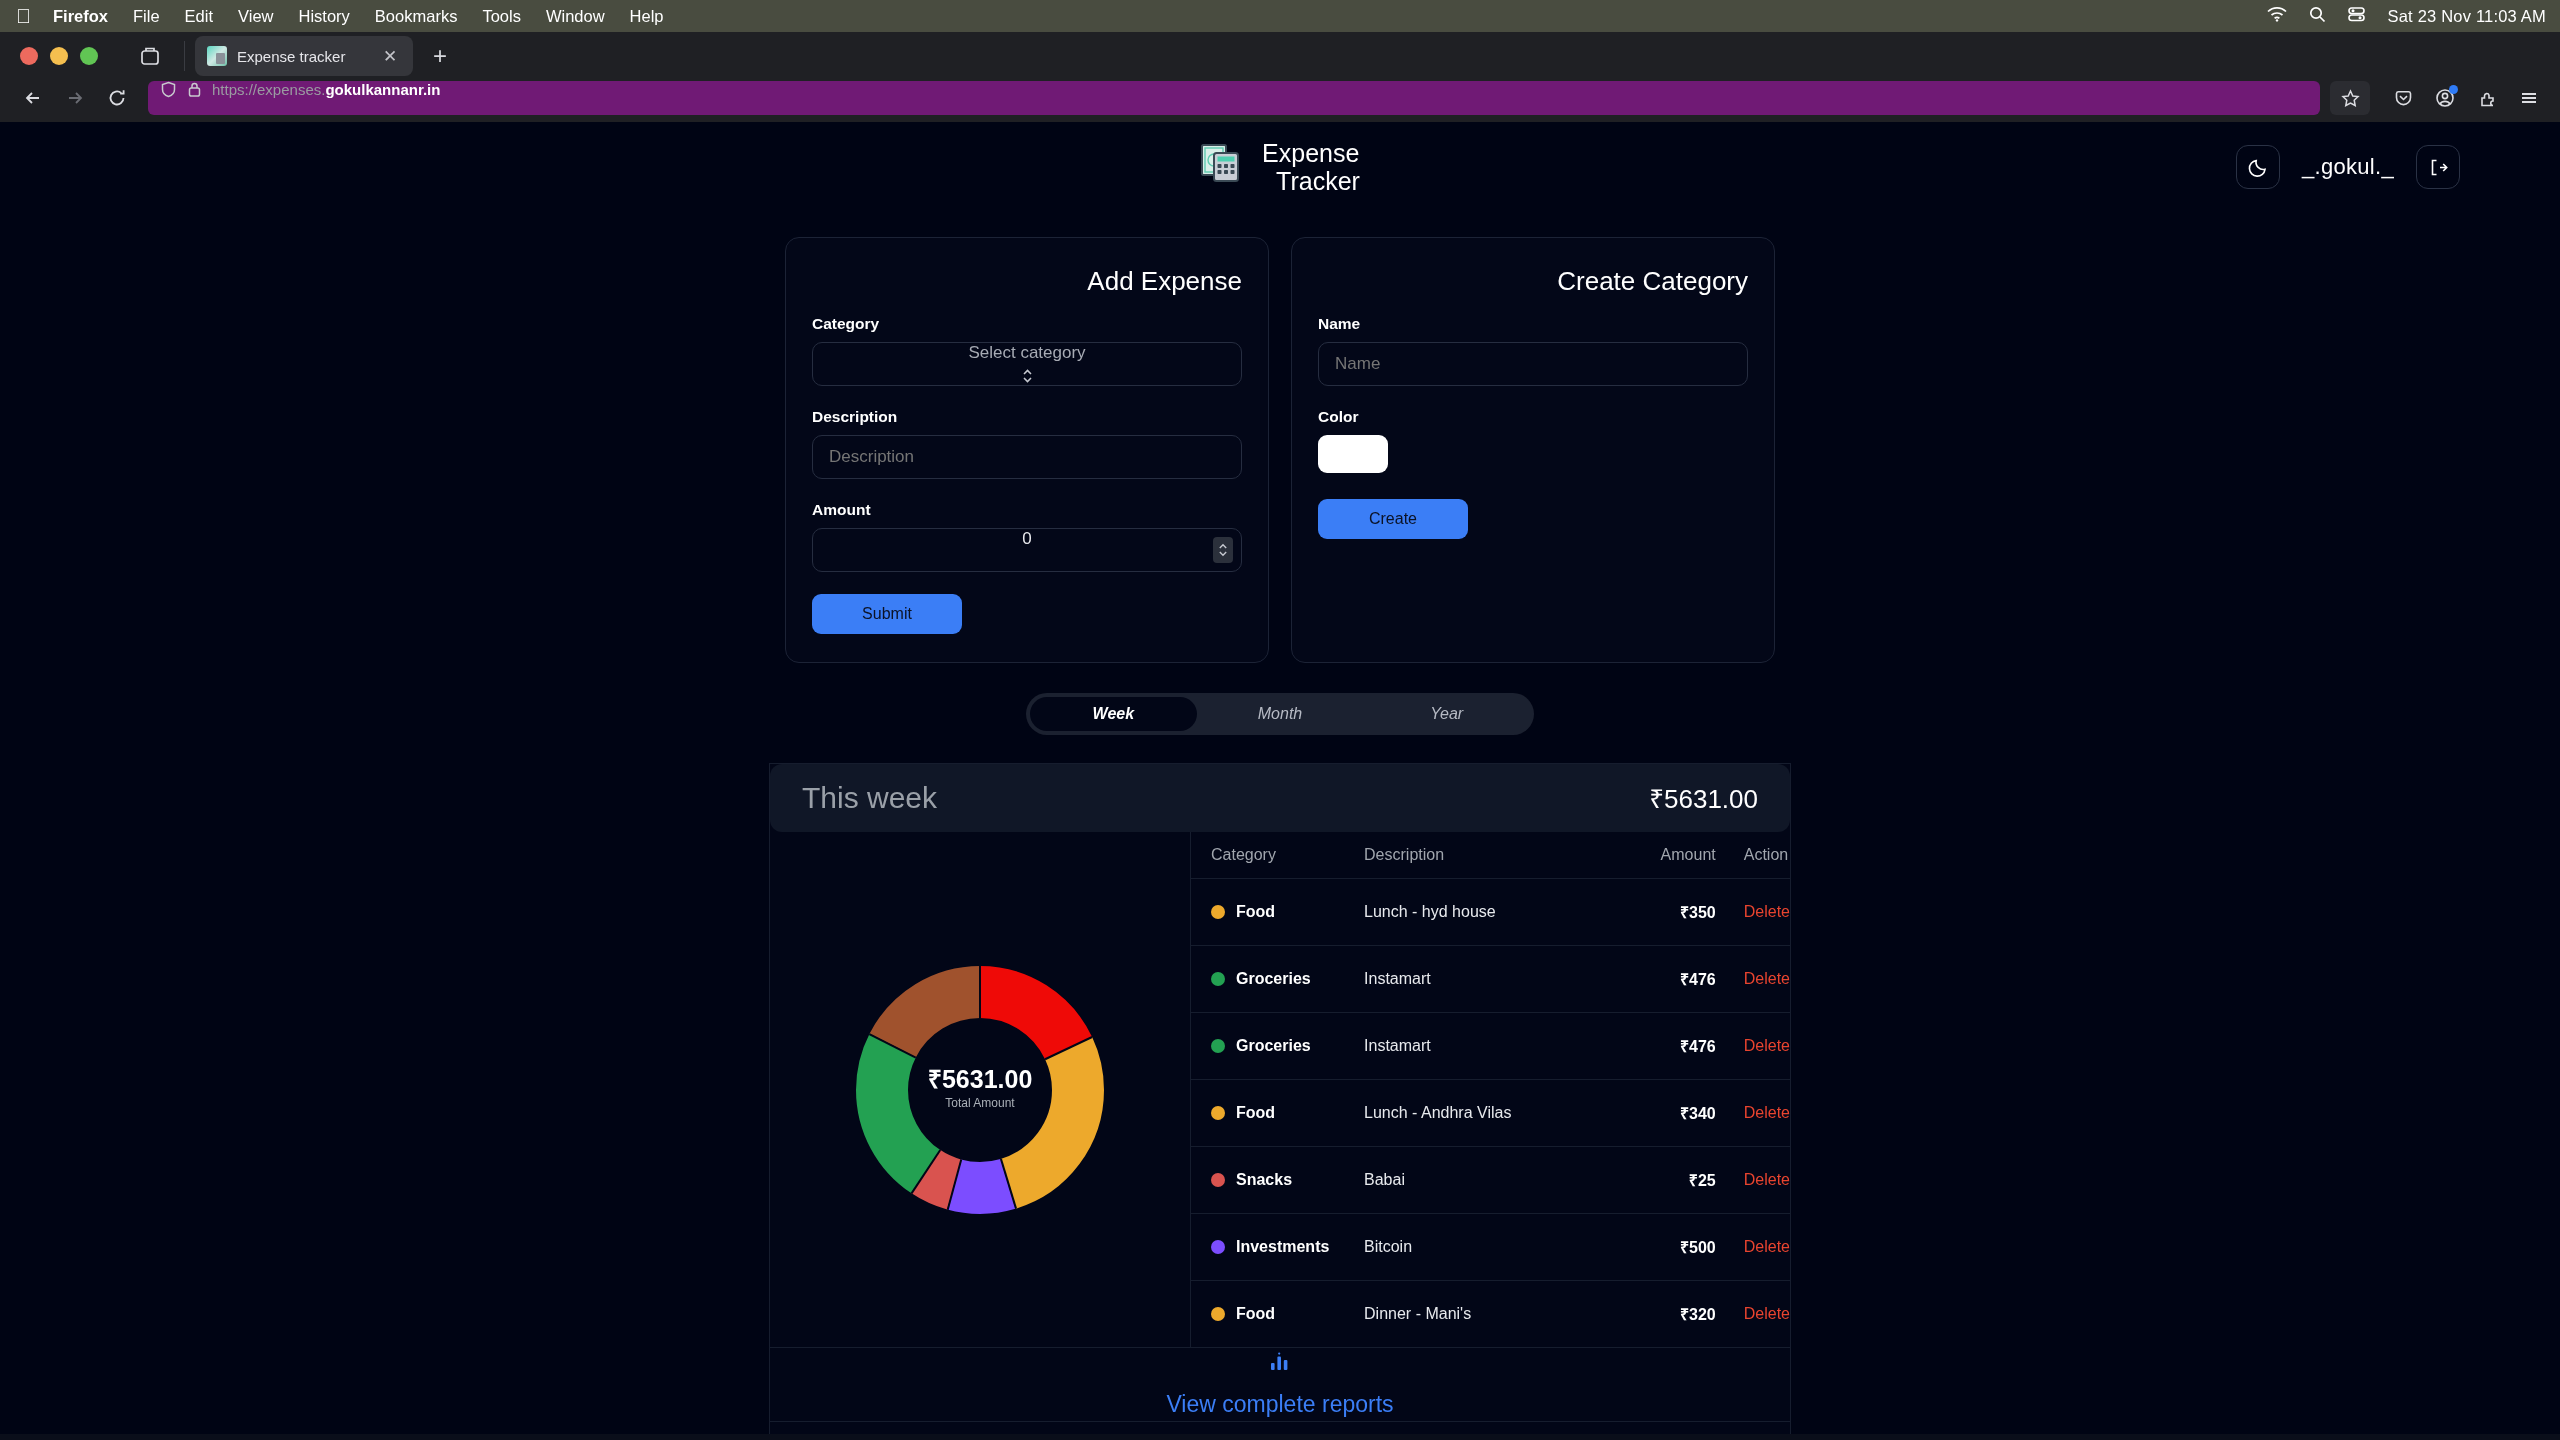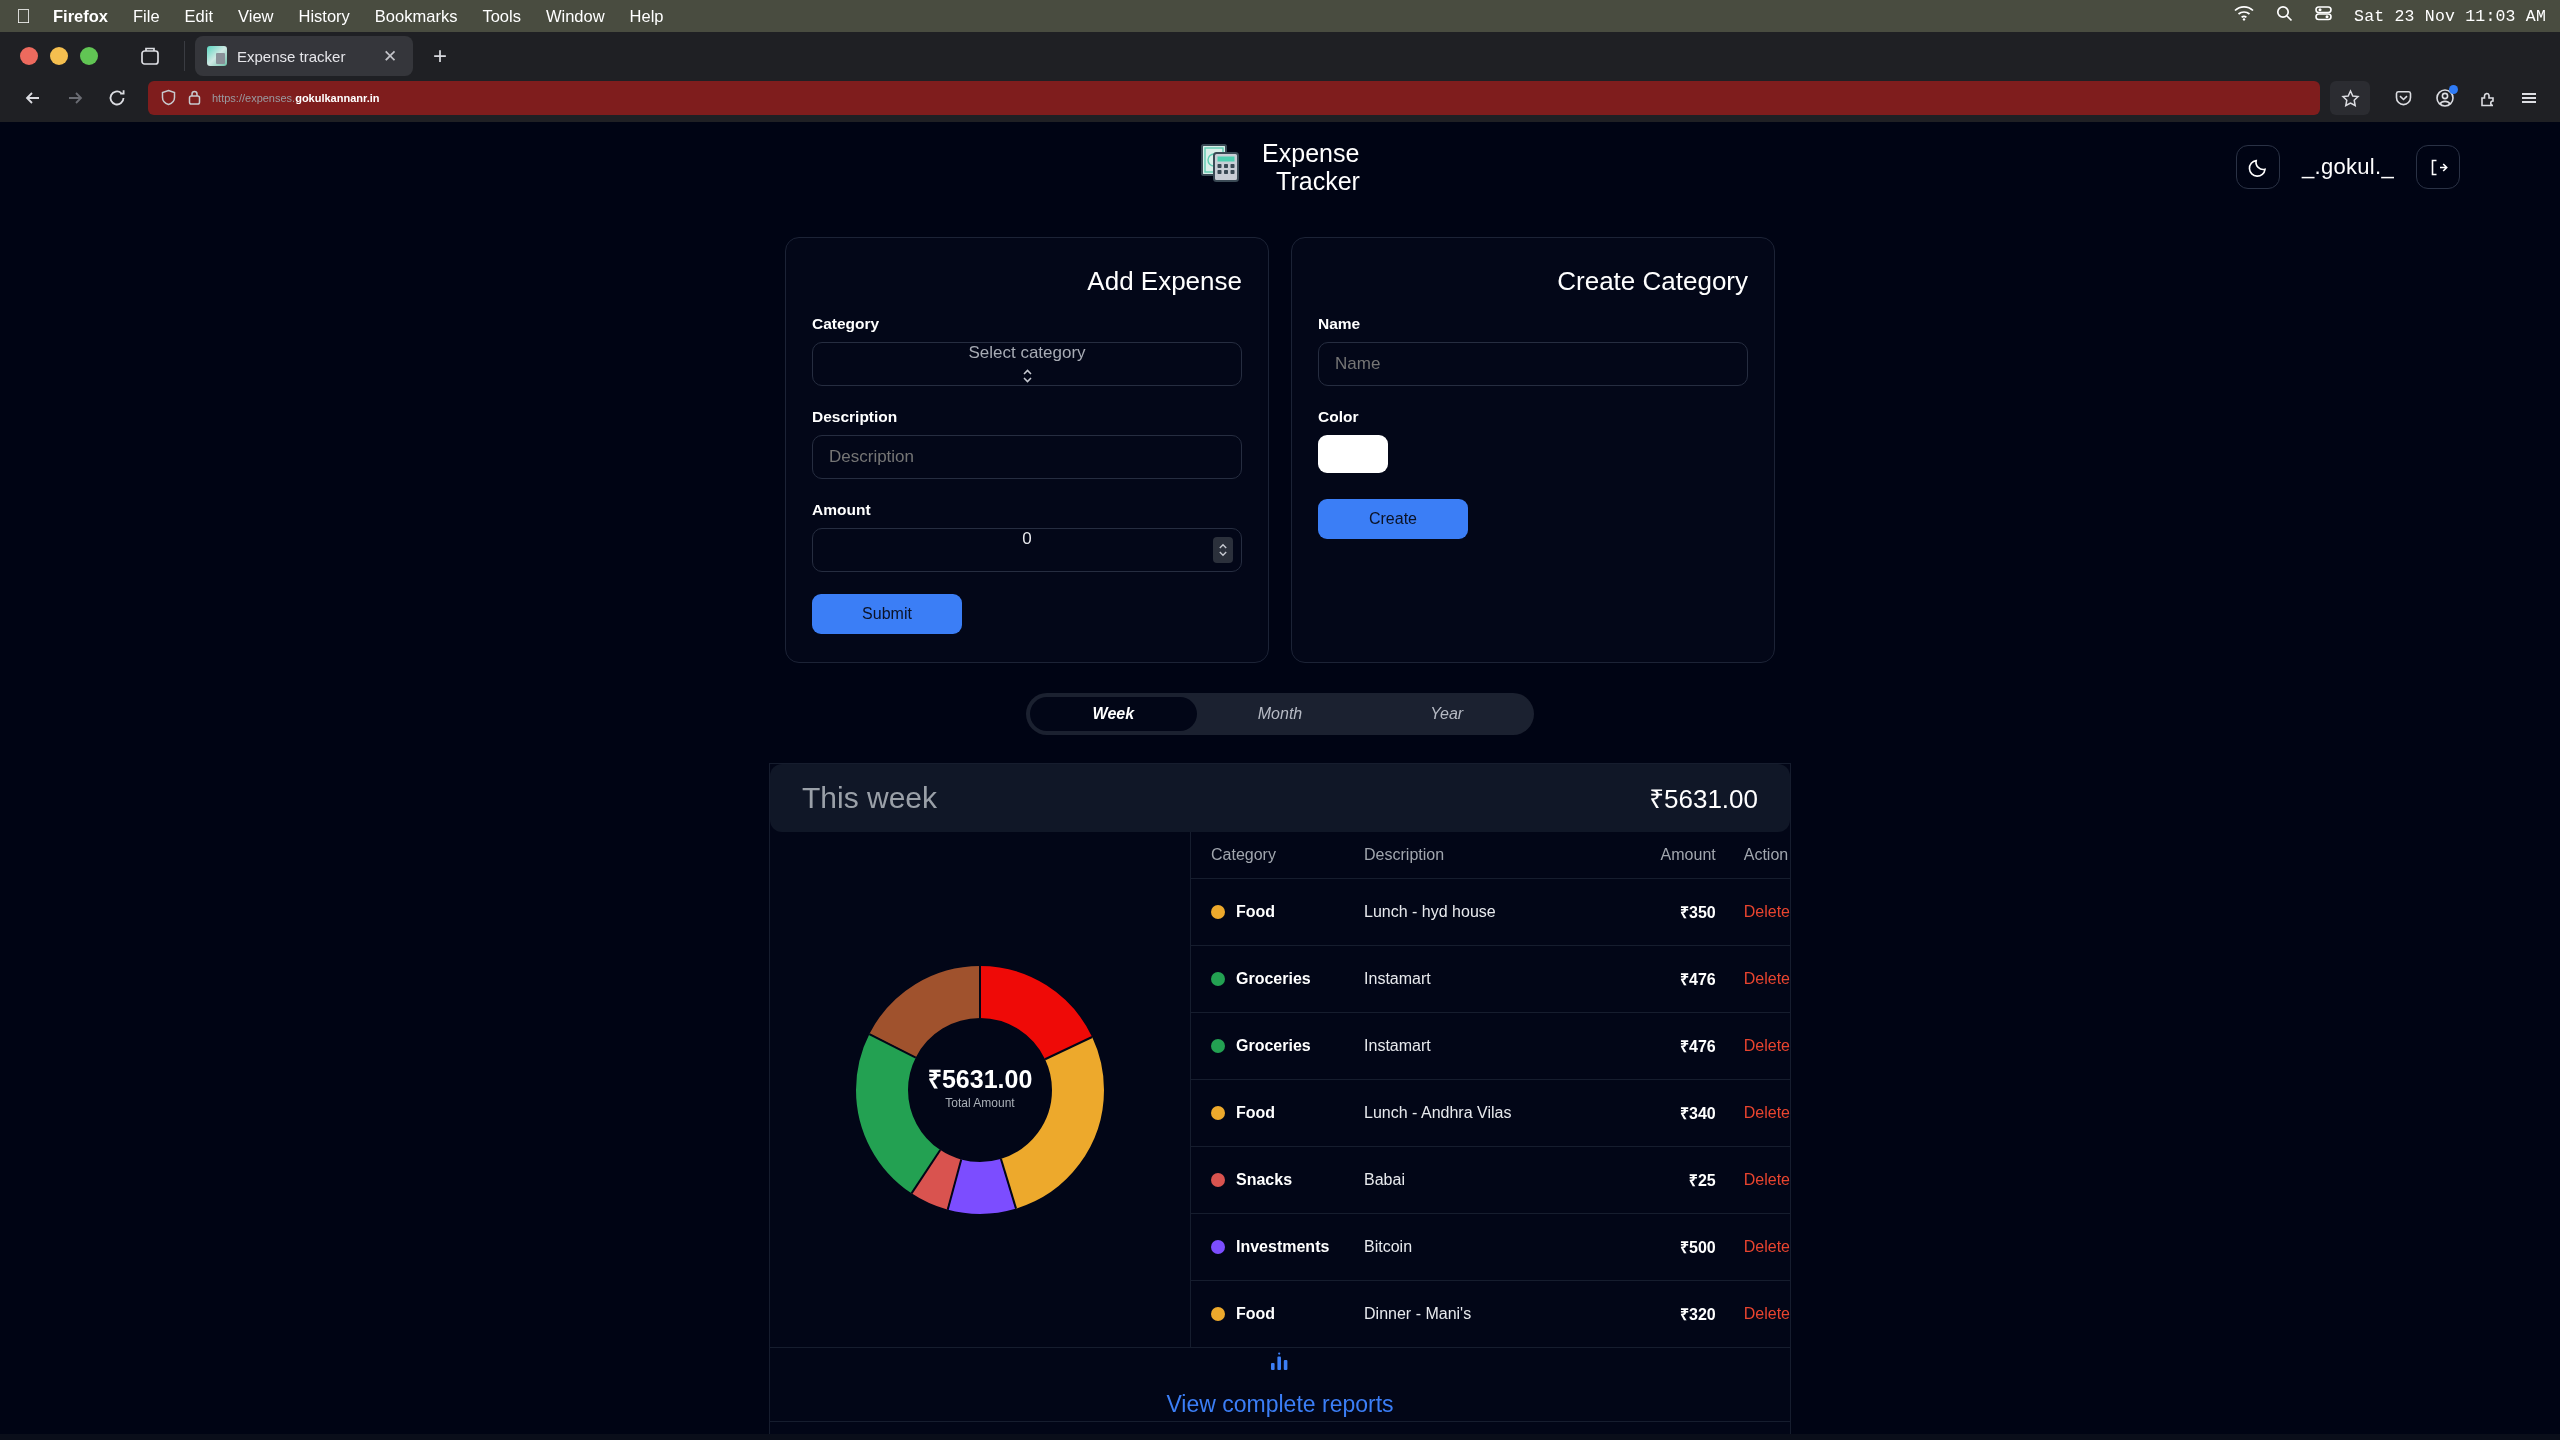--- a/index.html
+++ b/index.html
@@ -19,21 +19,20 @@
     color: #fff; font-size: 17px;
     position: relative;
   }
   .macbar .apple { font-size: 20px; margin-right: 22px; line-height: 1; }
   .macbar .mi { margin-right: 25px; font-size: 16.5px; white-space: nowrap; }
   .macbar .mi.bold { font-weight: bold; }
   .macbar-right {
     position: absolute; right: 14px; top: 0; height: 32px;
     display: flex; align-items: center; gap: 22px;
     font-size: 16px;
-    font-family: Liberation Mono, monospace;
   }
   .macbar-right .clock { font-size: 16.5px; white-space: nowrap; letter-spacing: .2px; }
 
   
   .ffwin { background: #1f2024; width: 100%; }
   .tabstrip {
     height: 48px; display: flex; align-items: center;
     padding: 0 10px; gap: 0;
   }
   .traffic { display: flex; gap: 12px; align-items: center; padding: 0 14px 0 10px; }
@@ -63,23 +62,23 @@
   .newtab { width: 38px; height: 38px; display: flex; align-items: center; justify-content: center;
             color: #d8d9de; font-size: 24px; margin-left: 8px; }
 
   .navbar {
     height: 42px; display: flex; align-items: center; gap: 0;
     padding: 0 12px 6px 12px;
   }
   .navbtn { width: 42px; height: 34px; display:flex; align-items:center; justify-content:center; color:#d8d9de; }
   .navbtn.dim { color: #6a6c73; }
   .urlbar {
-    flex: 1; height: 34px; background: #7f1d1d; border-radius: 6px;
-    display: flex; align-items: center; gap: 10px; padding: 0 12px;
-    margin: 0 10px; color: #c8c9ce; font-size: 11px;
+    flex: 1; height: 34px; background: #701a75; border-radius: 6px;
+    display: flex; gap: 10px; padding: 0 12px;
+    margin: 0 10px; color: #c8c9ce; font-size: 15px;
   }
   .urlbar .host { color: #fff; font-weight: bold; }
   .urlbar .proto { color: #9a9ba1; }
   .starbtn { width: 40px; height: 34px; display:flex; align-items:center; justify-content:center;
              background:#2b2c31; border-radius:6px; color:#d8d9de; }
   .navicons { display: flex; align-items: center; gap: 4px; margin-left: 14px; }
   .navicons > div { width: 38px; height: 34px; display:flex; align-items:center; justify-content:center; color:#d8d9de; position: relative; }
   .badge-dot { position:absolute; top:4px; right:6px; width:9px; height:9px; border-radius:50%; background:#2f7bf6; }
 
   

